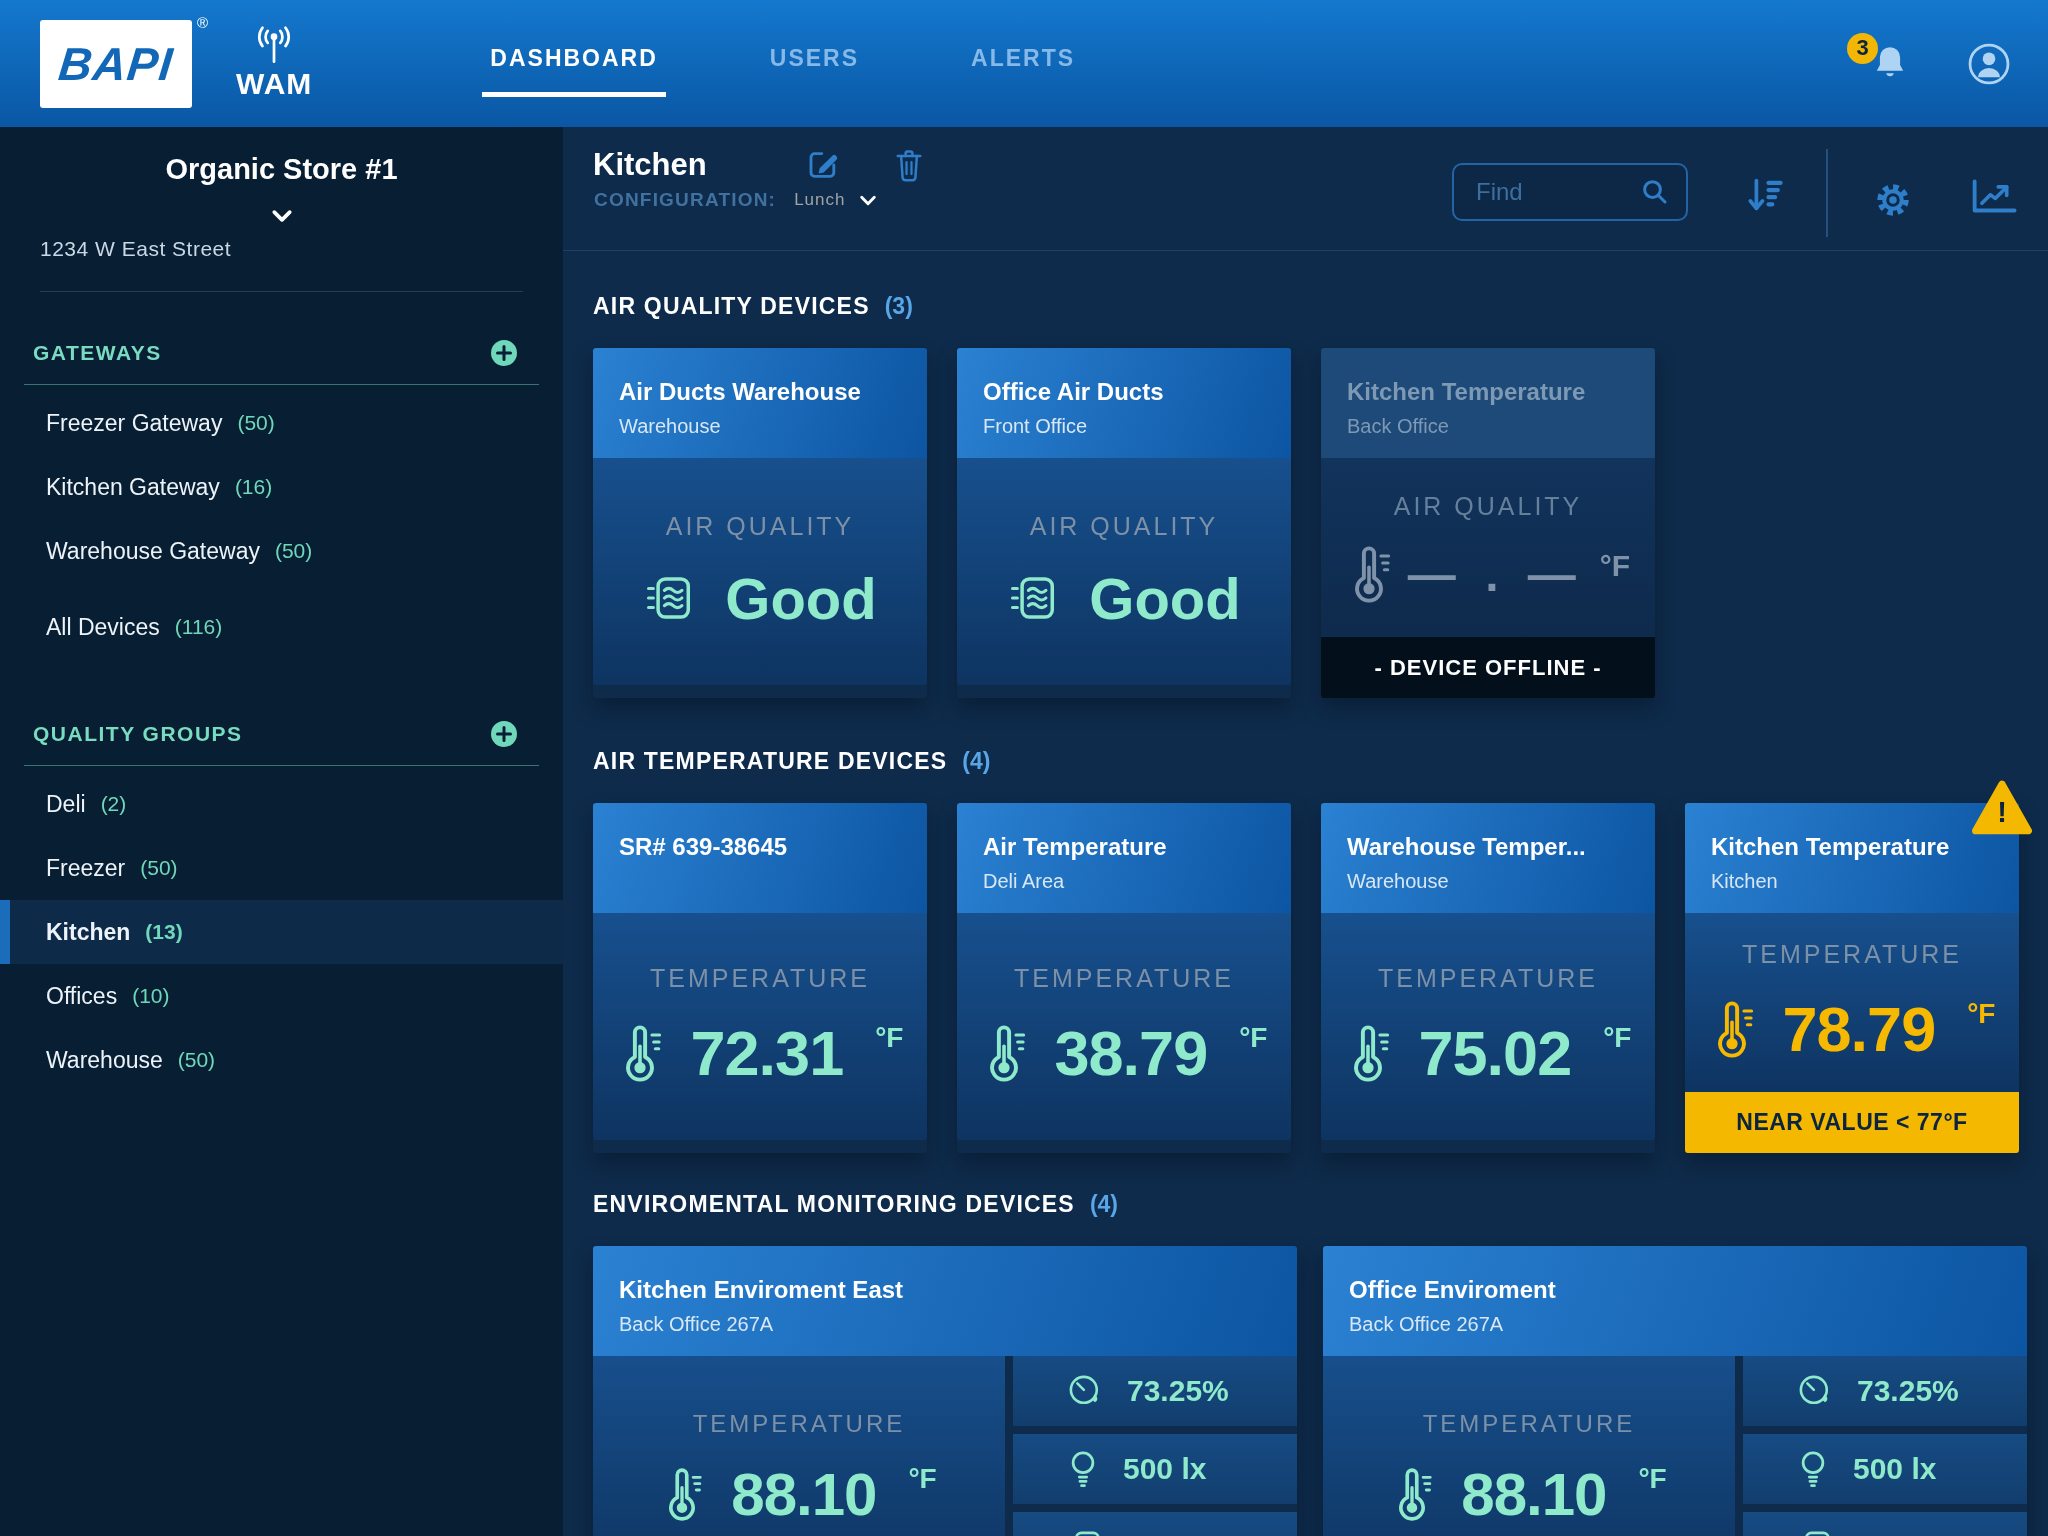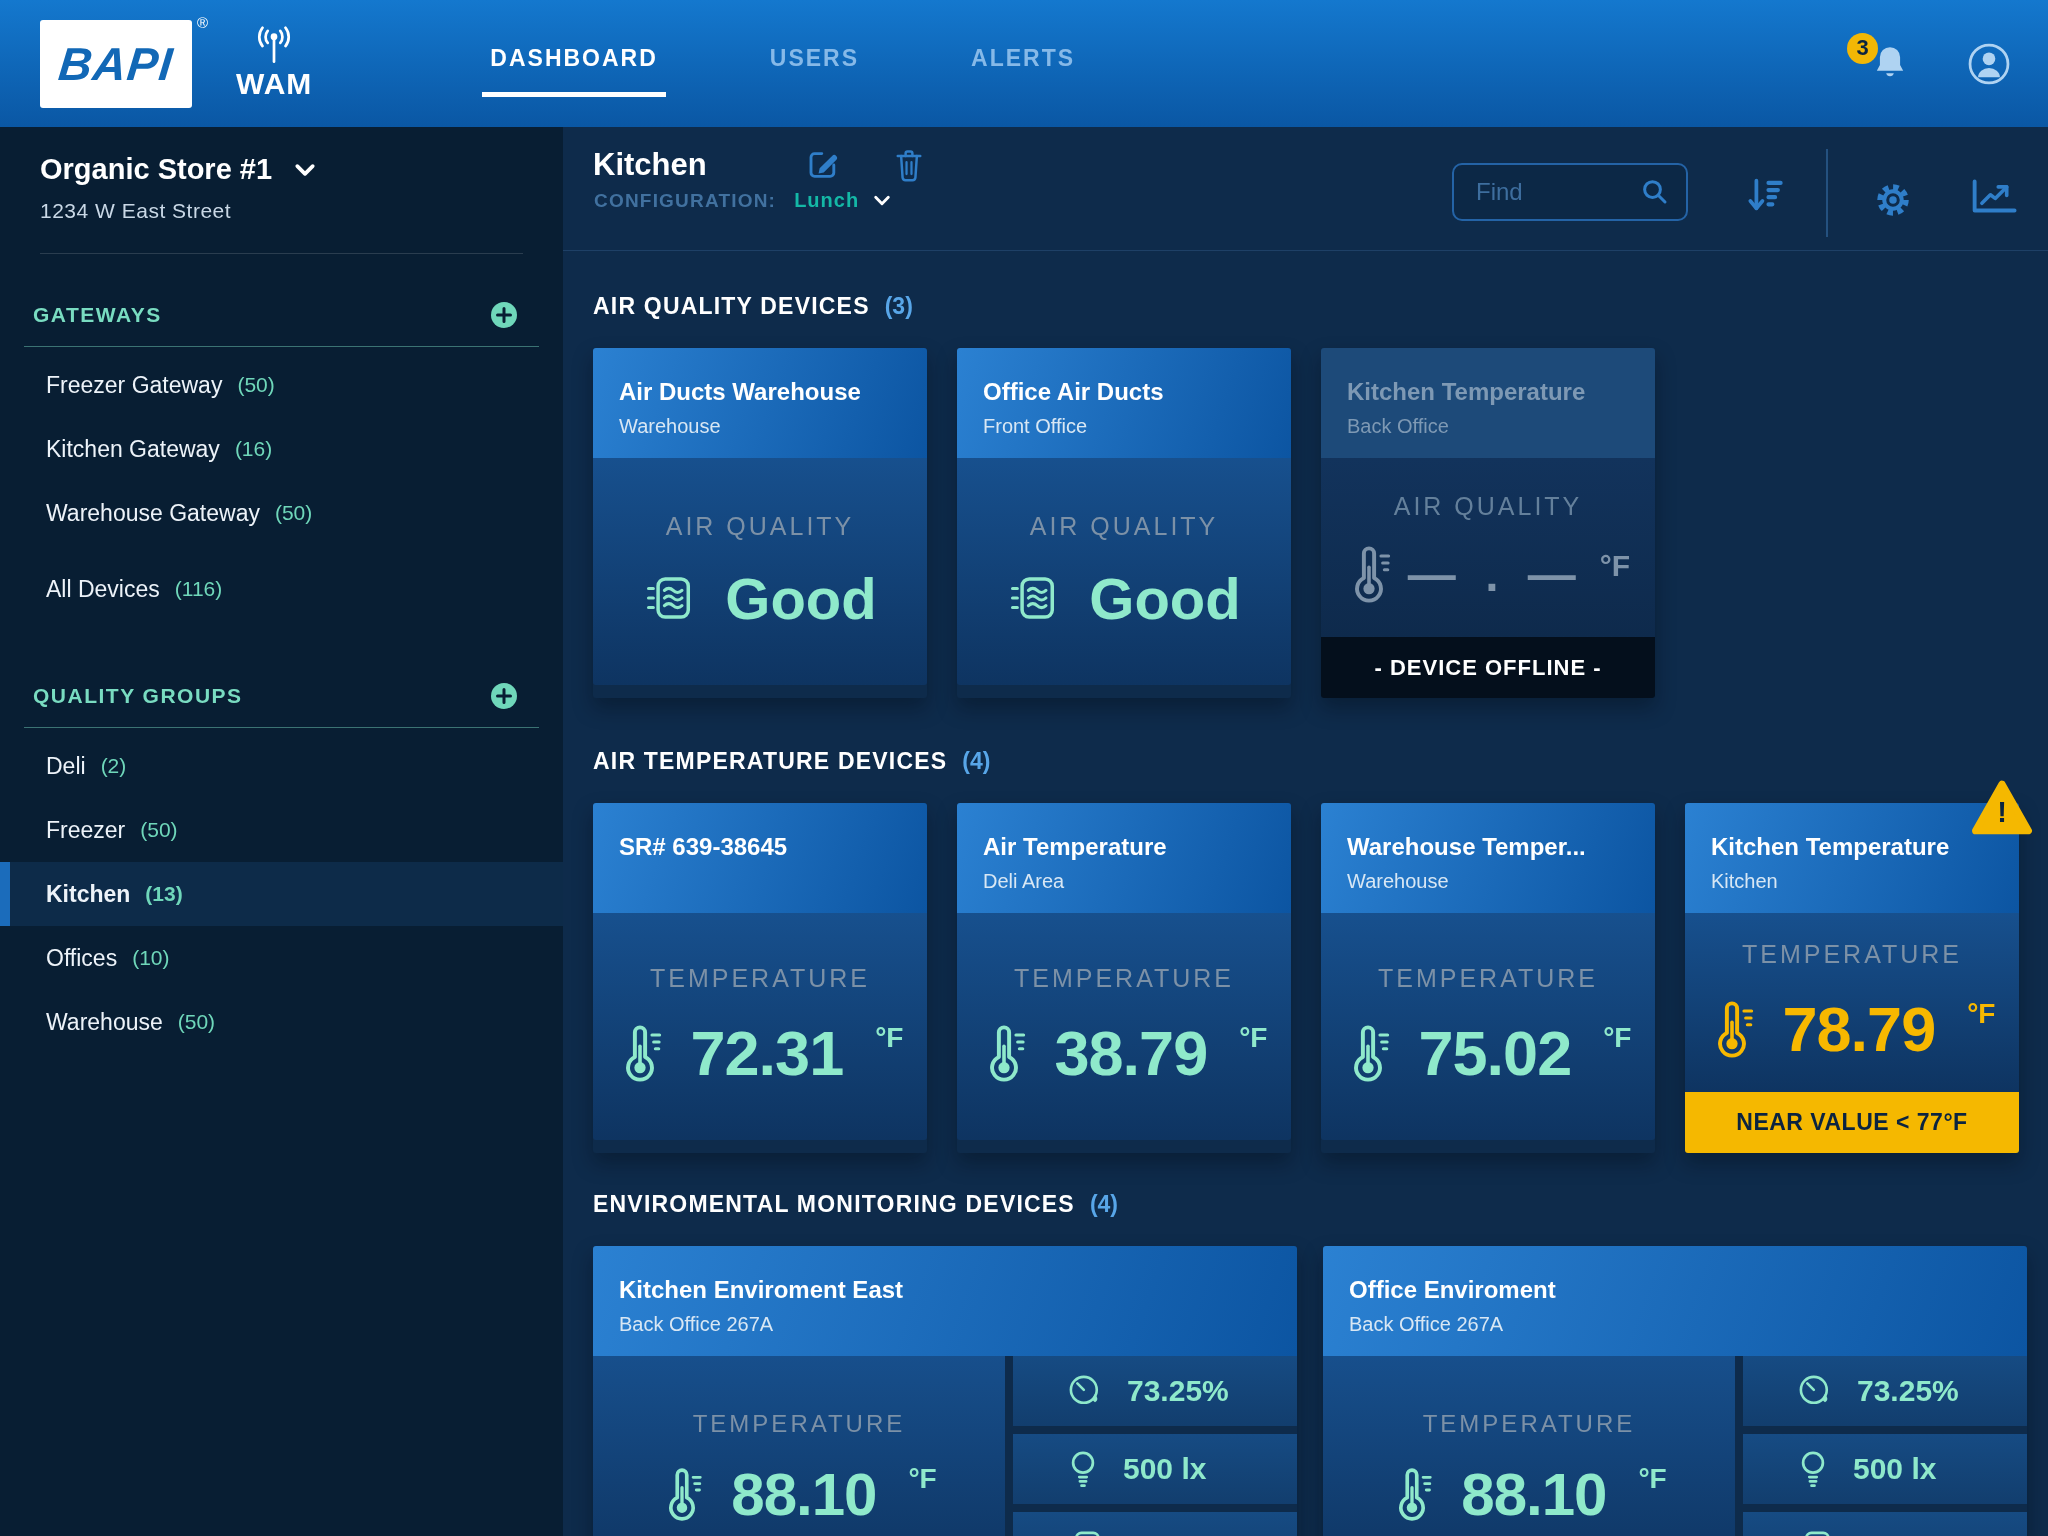--- a/index.html
+++ b/index.html
@@ -29,21 +29,21 @@
     display:flex;align-items:center;justify-content:center;}
   .avatar-btn{color:#AFD3F2;cursor:pointer;}
 
   
   .layout{display:flex;height:1409px;}
   .sidebar{width:563px;background:#081E33;flex:none;padding-top:26px;}
   .main{flex:1;background:#0E2B4B;overflow:hidden;}
 
   
   .site{padding:0 40px;}
-  .site-row{display:flex;align-items:center;gap:22px;color:#ffffff;cursor:pointer;}
+  .site-row{display:flex;align-items:center;gap:22px;color:#ffffff;cursor:pointer;flex-direction:column;}
   .site-name{font-size:29px;font-weight:bold;}
   .site-addr{margin-top:13px;font-size:21px;color:#C9D8E6;letter-spacing:.5px;}
   .site-divider{margin-top:30px;border-bottom:1px solid rgba(255,255,255,.14);}
   .side-section{margin-top:46px;}
   .side-section.groups{margin-top:60px;}
   .side-head{display:flex;align-items:center;justify-content:space-between;padding:0 44px 0 33px;}
   .side-title{font-size:21px;font-weight:bold;letter-spacing:1.5px;color:#79DCC1;}
   .add-btn{background:none;border:none;padding:0;cursor:pointer;color:#6FD7BA;line-height:0;}
   .side-hr{margin:16px 24px 6px;border-bottom:1px solid rgba(121,220,193,.45);}
   .side-item{height:64px;display:flex;align-items:center;gap:15px;
@@ -55,21 +55,21 @@
 
   
   .main-header{height:123px;border-bottom:1px solid #1E4066;position:relative;}
   .mh-title-row{position:absolute;left:30px;top:20px;display:flex;align-items:center;}
   .mh-title{font-size:31px;font-weight:bold;color:#ffffff;}
   .icon-btn{color:#2F7EC9;background:none;border:none;cursor:pointer;padding:0;line-height:0;}
   .edit-btn{margin-left:98px;}
   .trash-btn{margin-left:52px;}
   .mh-config{position:absolute;left:31px;top:62px;display:flex;align-items:center;cursor:pointer;}
   .config-label{font-size:19px;font-weight:bold;letter-spacing:1.2px;color:#41719F;}
-  .config-value{margin-left:18px;font-size:20px;color:#14b8a6;letter-spacing:1px;font-weight:bold;}
+  .config-value{margin-left:18px;font-size:17px;color:#a3a3a3;letter-spacing:1px;}
   .config-chevron{margin-left:14px;color:#ffffff;line-height:0;}
   .search-box{position:absolute;right:360px;top:36px;width:236px;height:58px;box-sizing:border-box;
     border:2px solid #2463A6;border-radius:10px;background:#0C2846;
     display:flex;align-items:center;padding:0 16px 0 20px;}
   .search-input{flex:1;min-width:0;background:transparent;border:none;outline:none;
     font-size:24px;color:#9FC3E4;font-family:inherit;}
   .search-input::placeholder{color:#3E6E9E;}
   .search-icon{color:#2F7EC9;line-height:0;}
   .sort-btn{position:absolute;right:262px;top:46px;}
   .vdiv{position:absolute;right:220px;top:22px;height:88px;width:2px;background:#24517F;}

